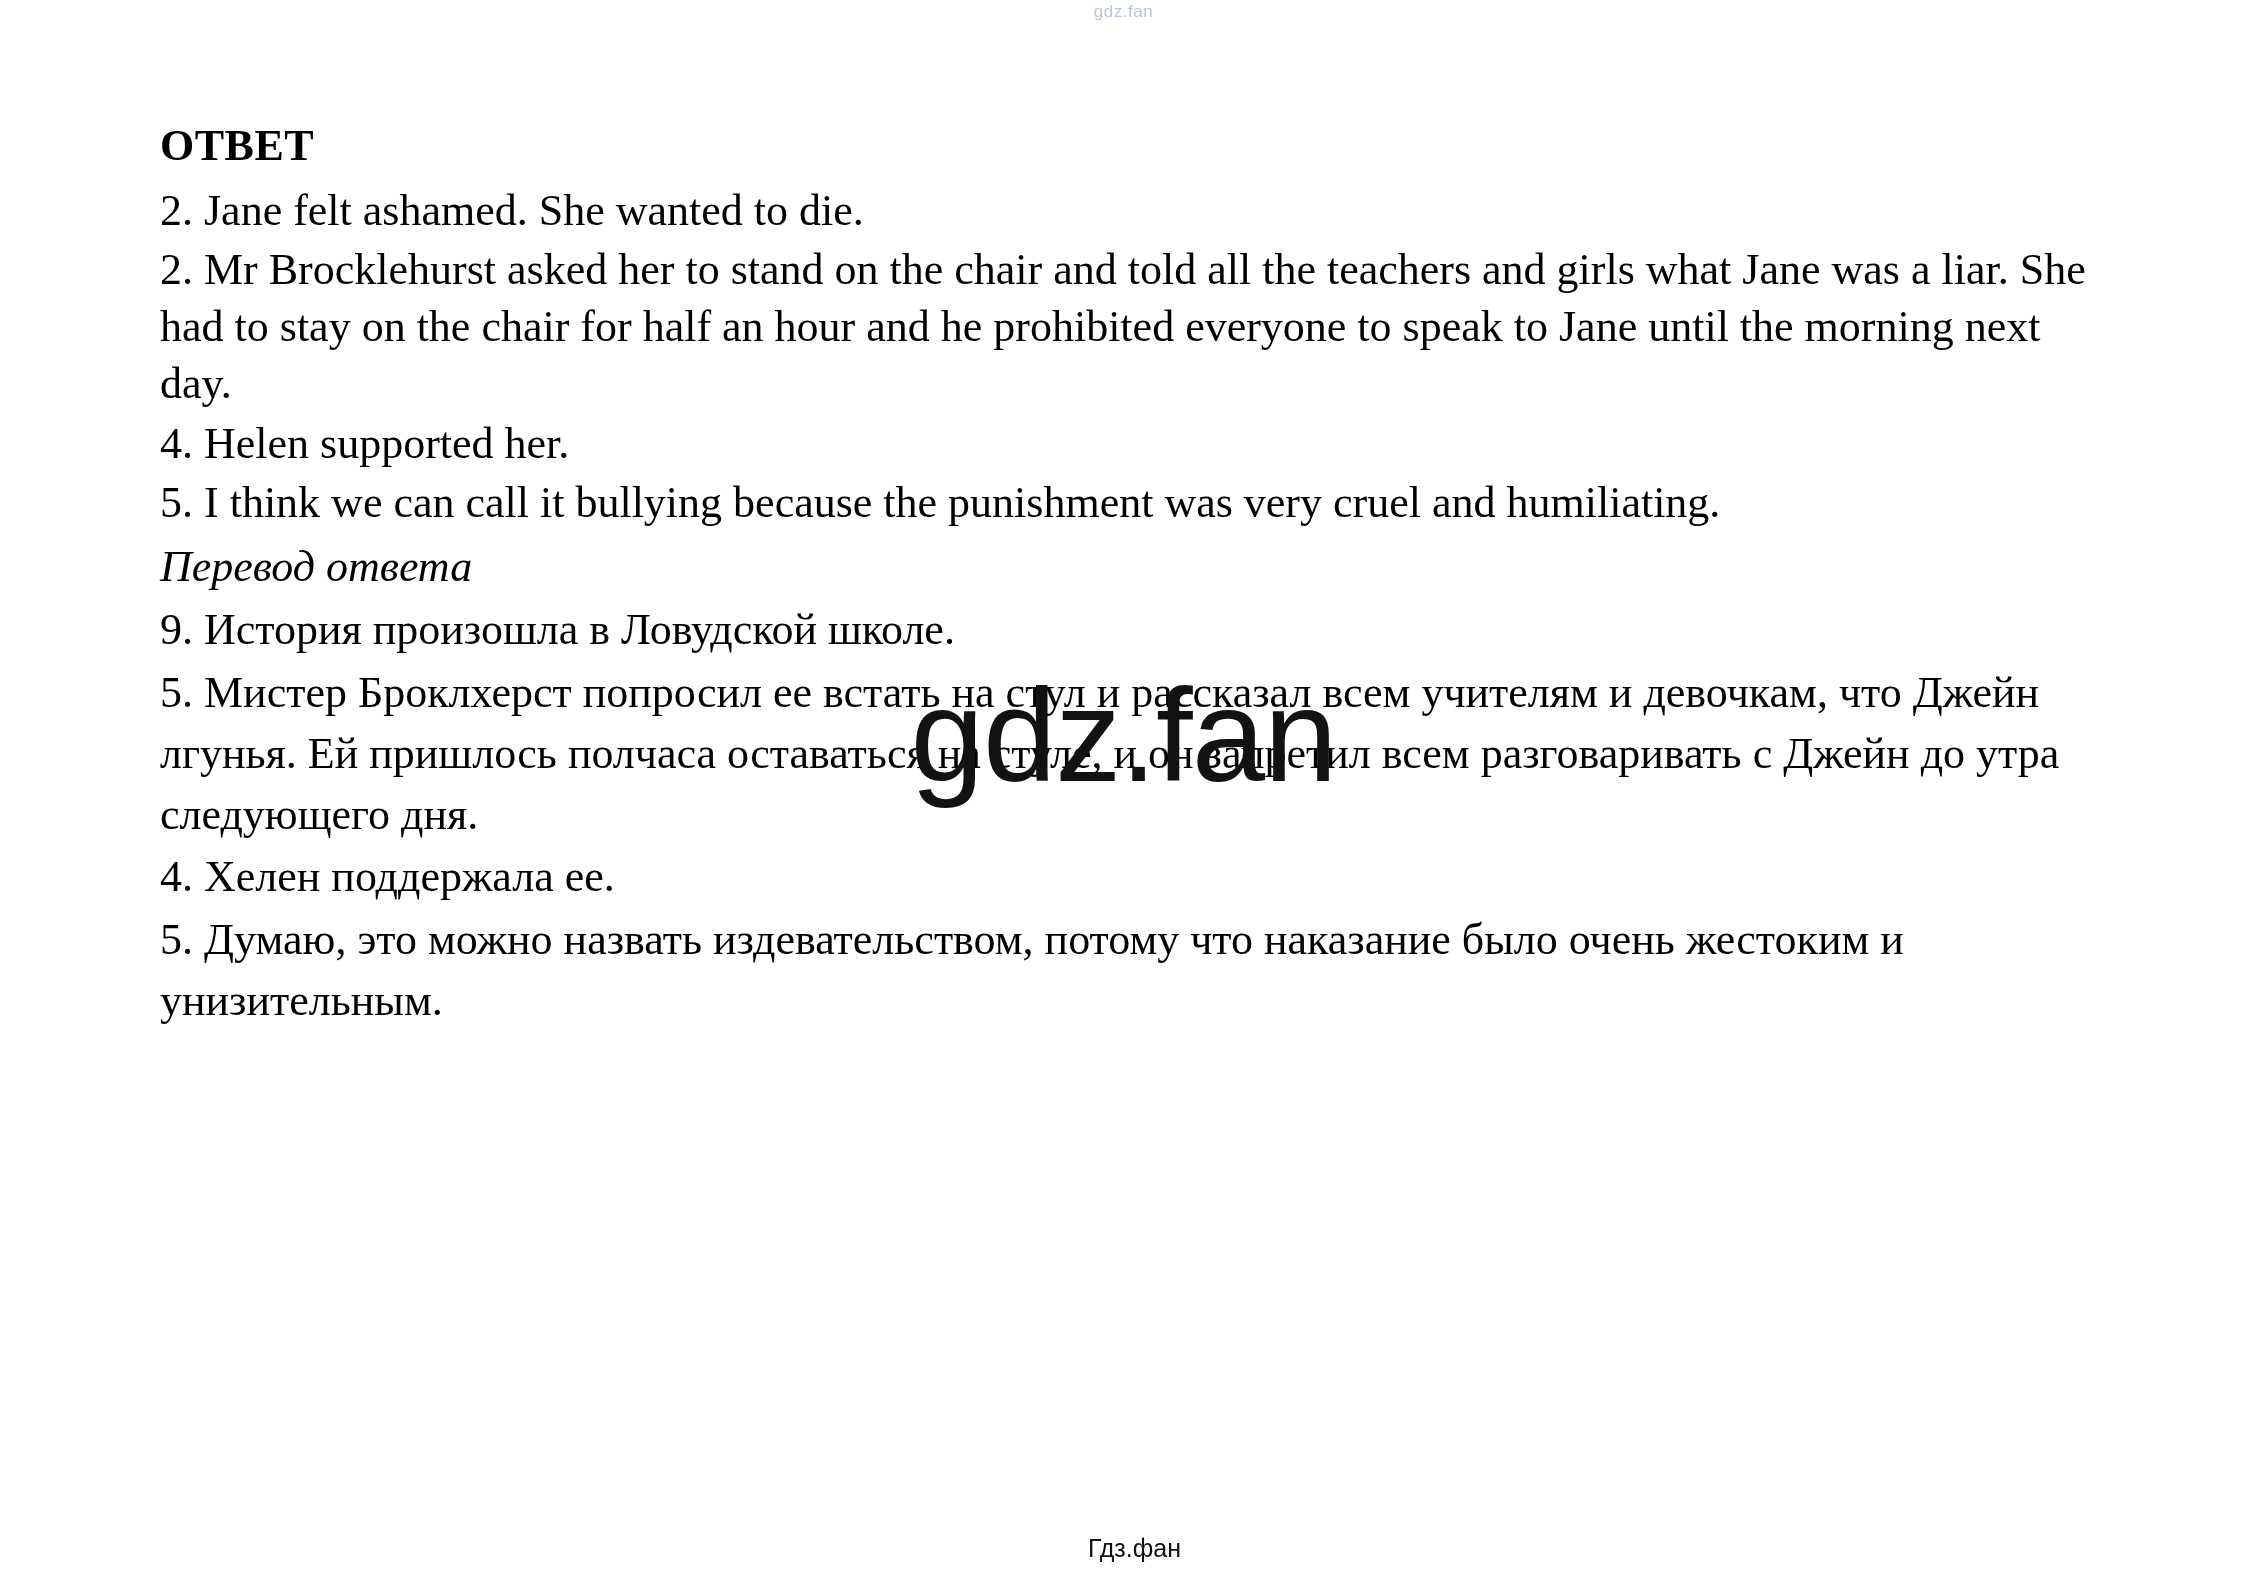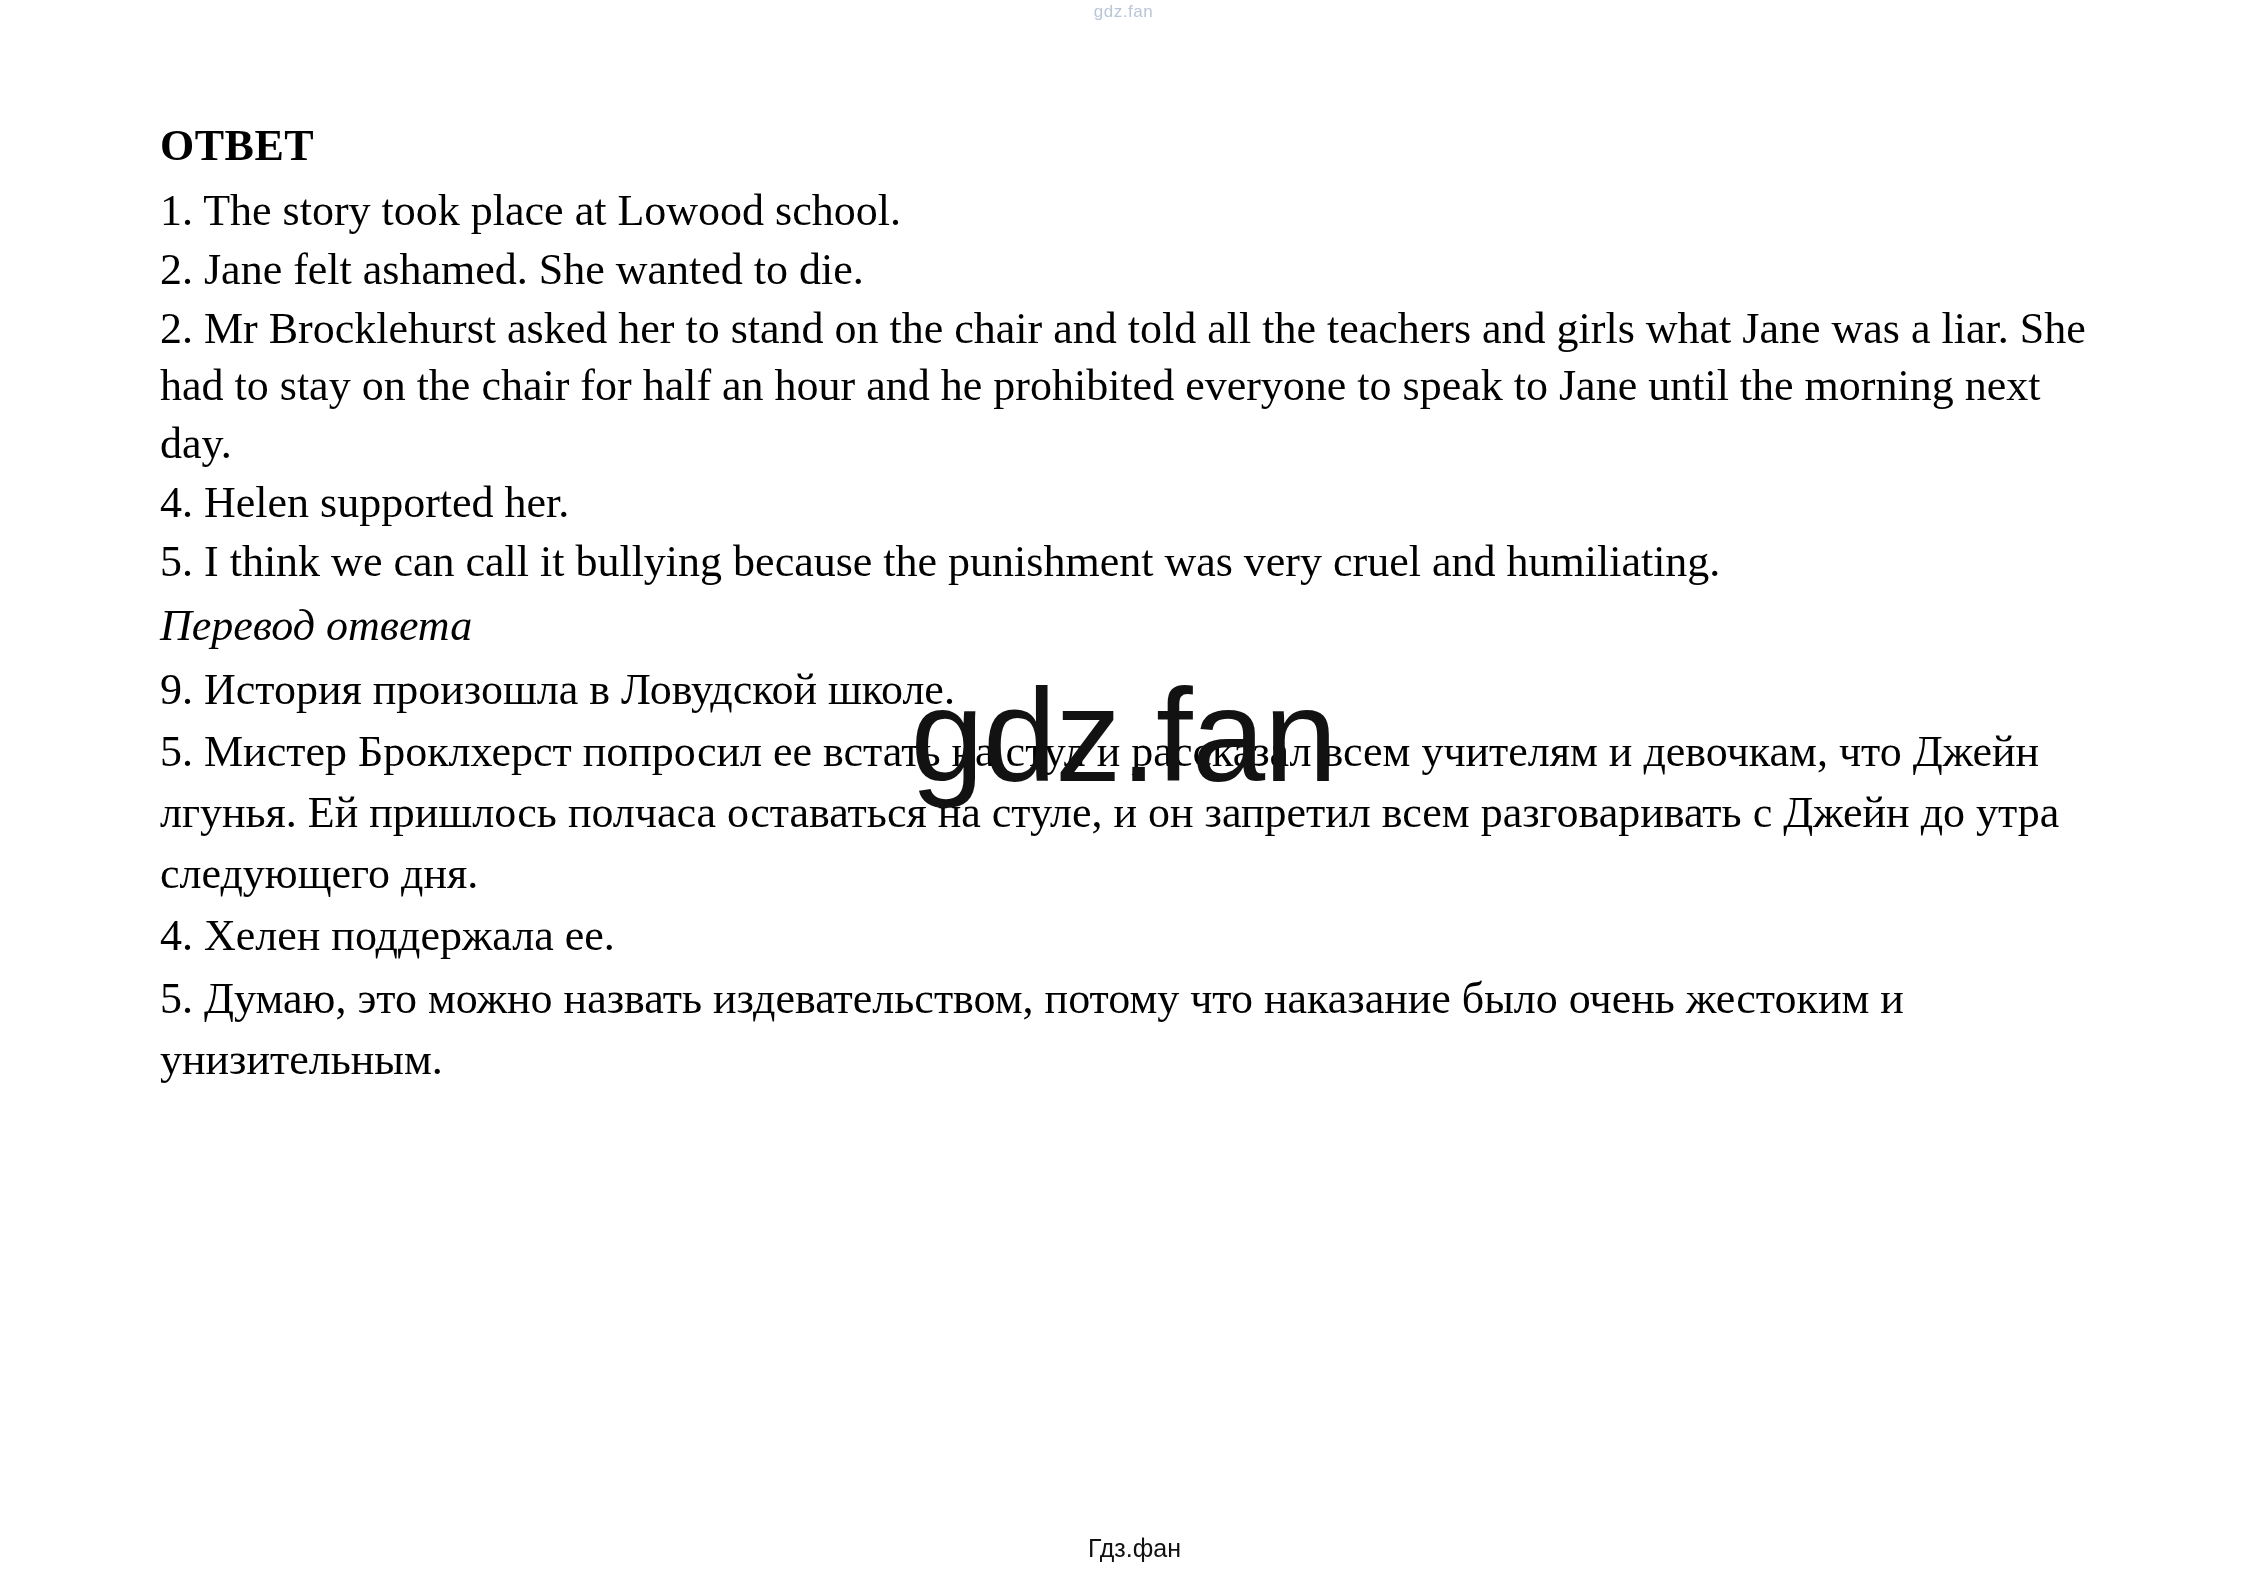--- a/index.html
+++ b/index.html
@@ -91,21 +91,20 @@
 </style>
 </head>
 <body>
 
 <div class="top-watermark">gdz.fan</div>
 
 <div class="page">
 
   <div class="en-block">
     <div class="answer-heading">ОТВЕТ</div>
-    <p class="para">1. The story took place at Lowood school.</p>
     <p class="para">2. Jane felt ashamed. She wanted to die.</p>
     <p class="para">2. Mr Brocklehurst asked her to stand on the chair and told all the teachers and girls what Jane was a liar. She had to stay on the chair for half an hour and he prohibited everyone to speak to Jane until the morning next day.</p>
     <p class="para">4. Helen supported her.</p>
     <p class="para">5. I think we can call it bullying because the punishment was very cruel and humiliating.</p>
   </div>
 
   <div class="ru-block">
     <div class="translation-heading">Перевод ответа</div>
     <p class="para">9. История произошла в Ловудской школе.</p>
     <p class="para">5. Мистер Броклхерст попросил ее встать на стул и рассказал всем учителям и девочкам, что Джейн лгунья. Ей пришлось полчаса оставаться на стуле, и он запретил всем разговаривать с Джейн до утра следующего дня.</p>

